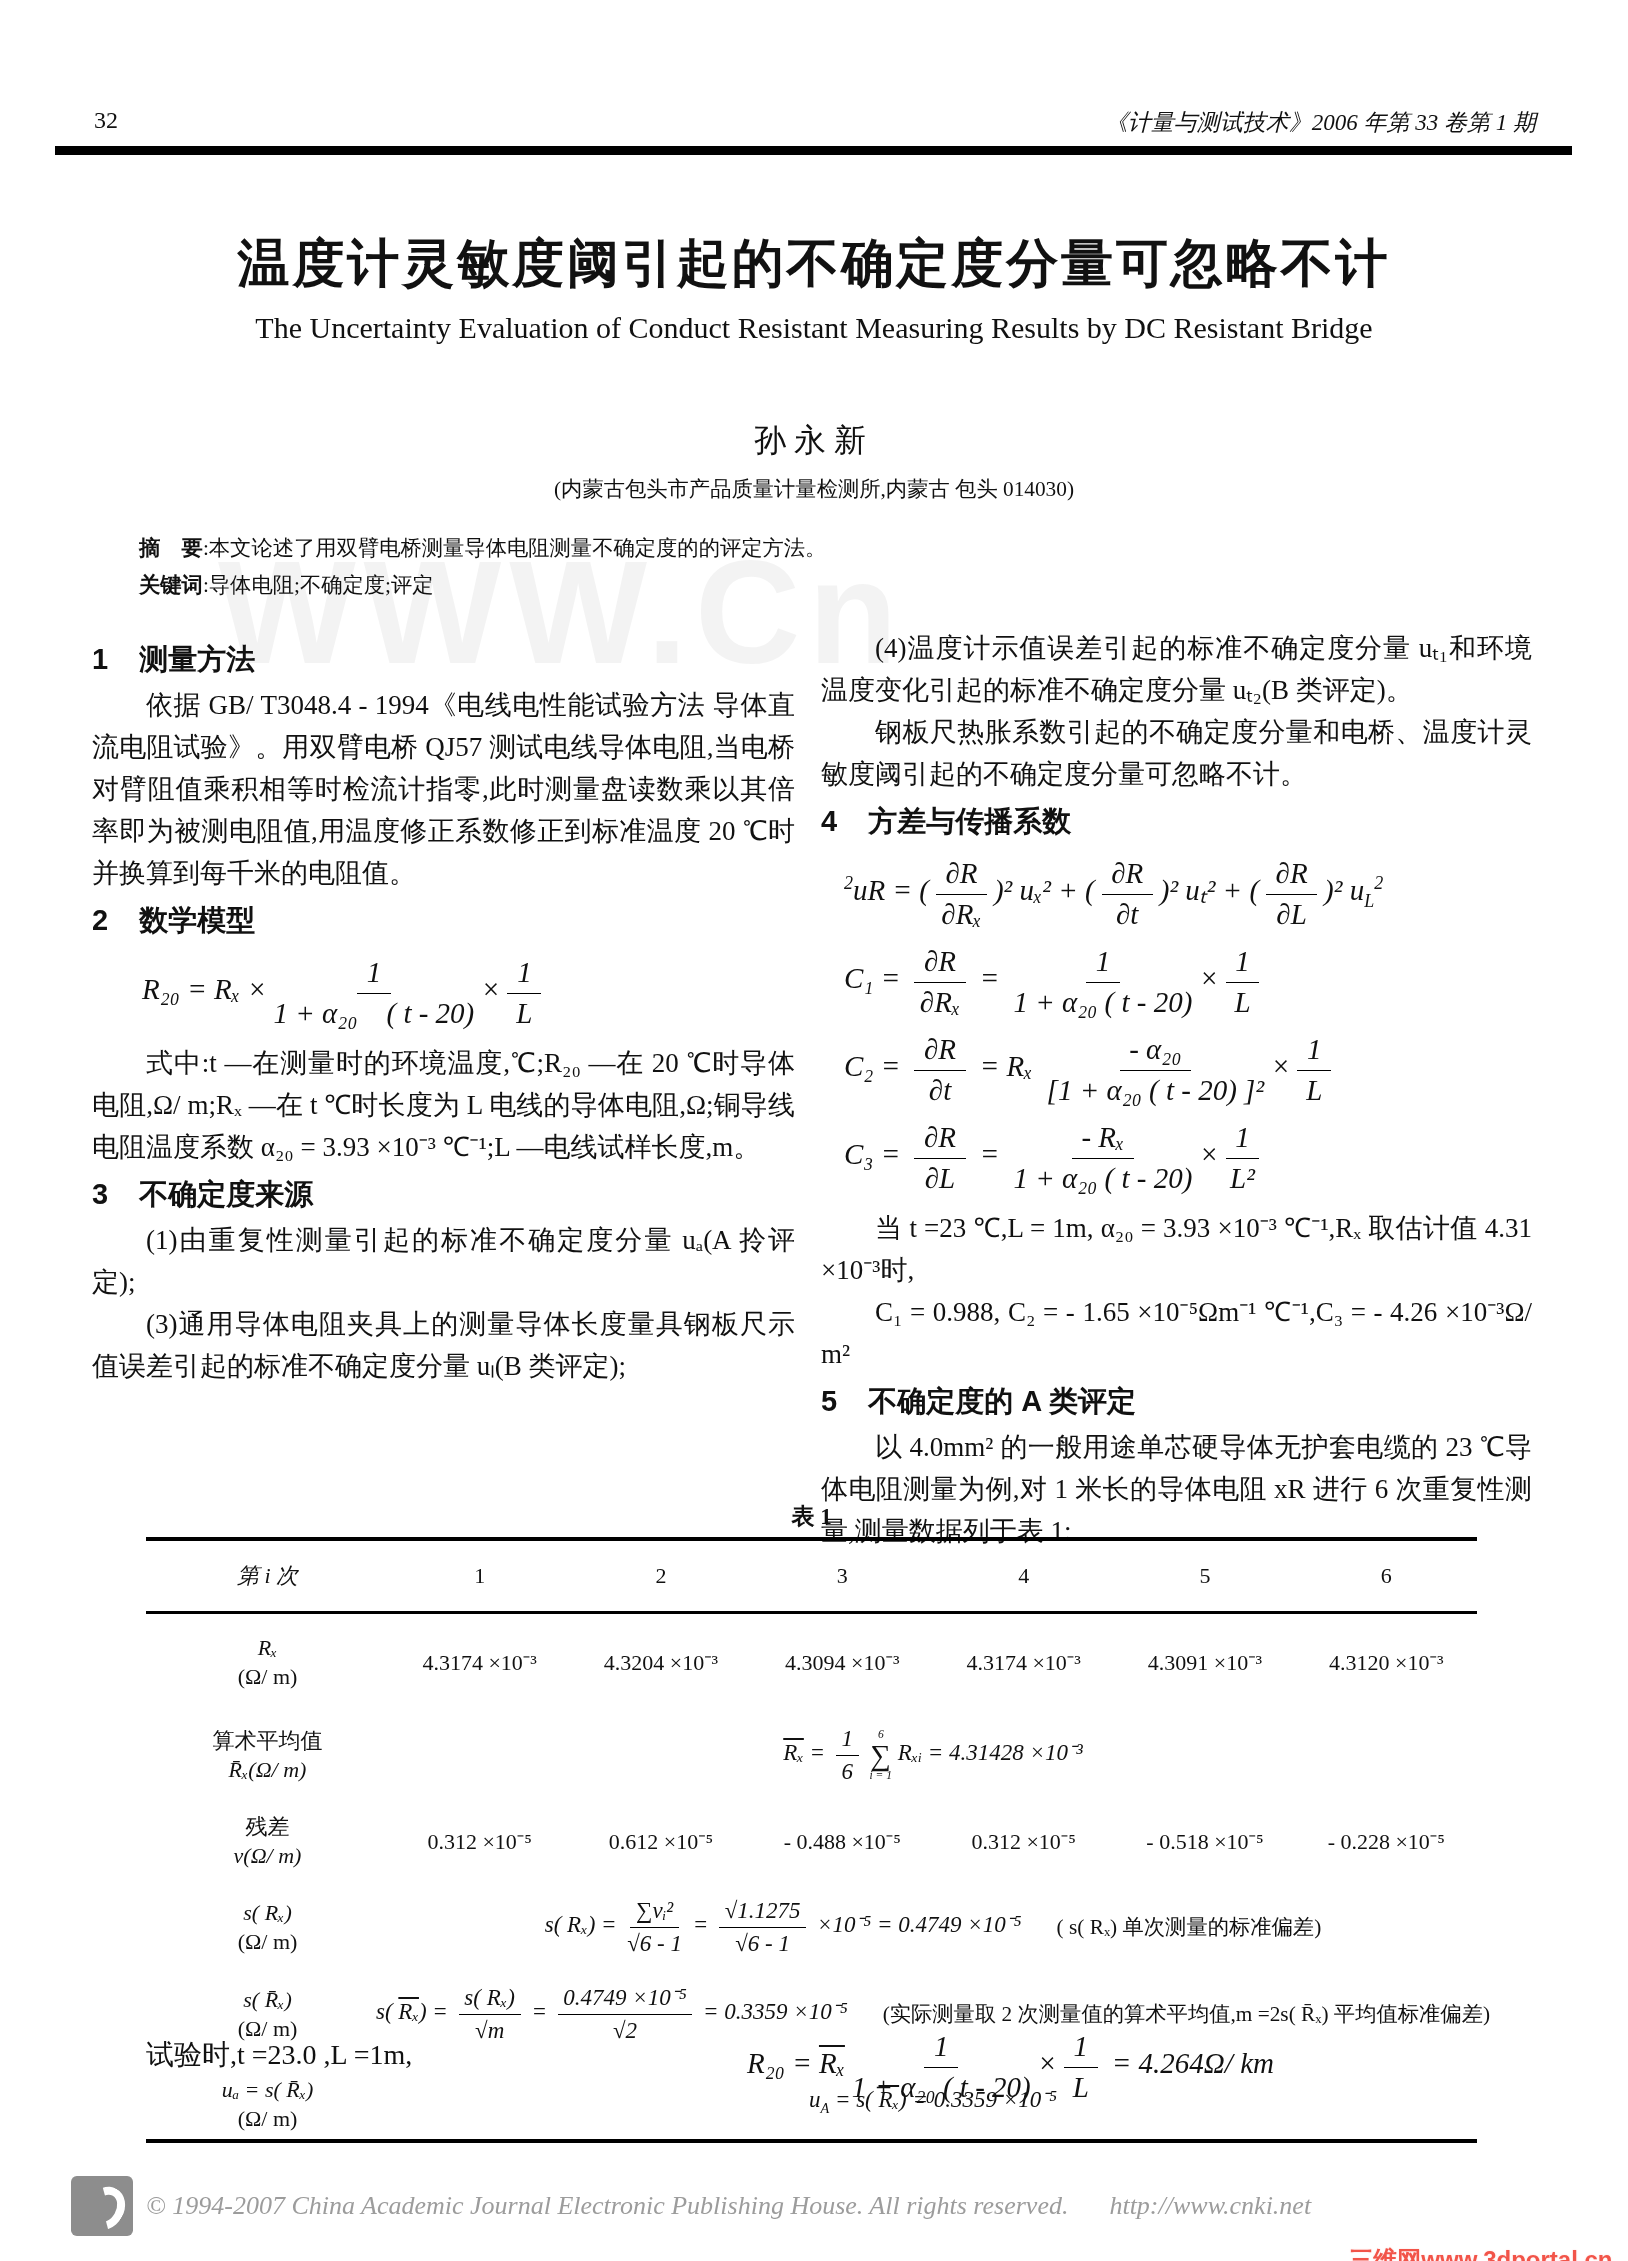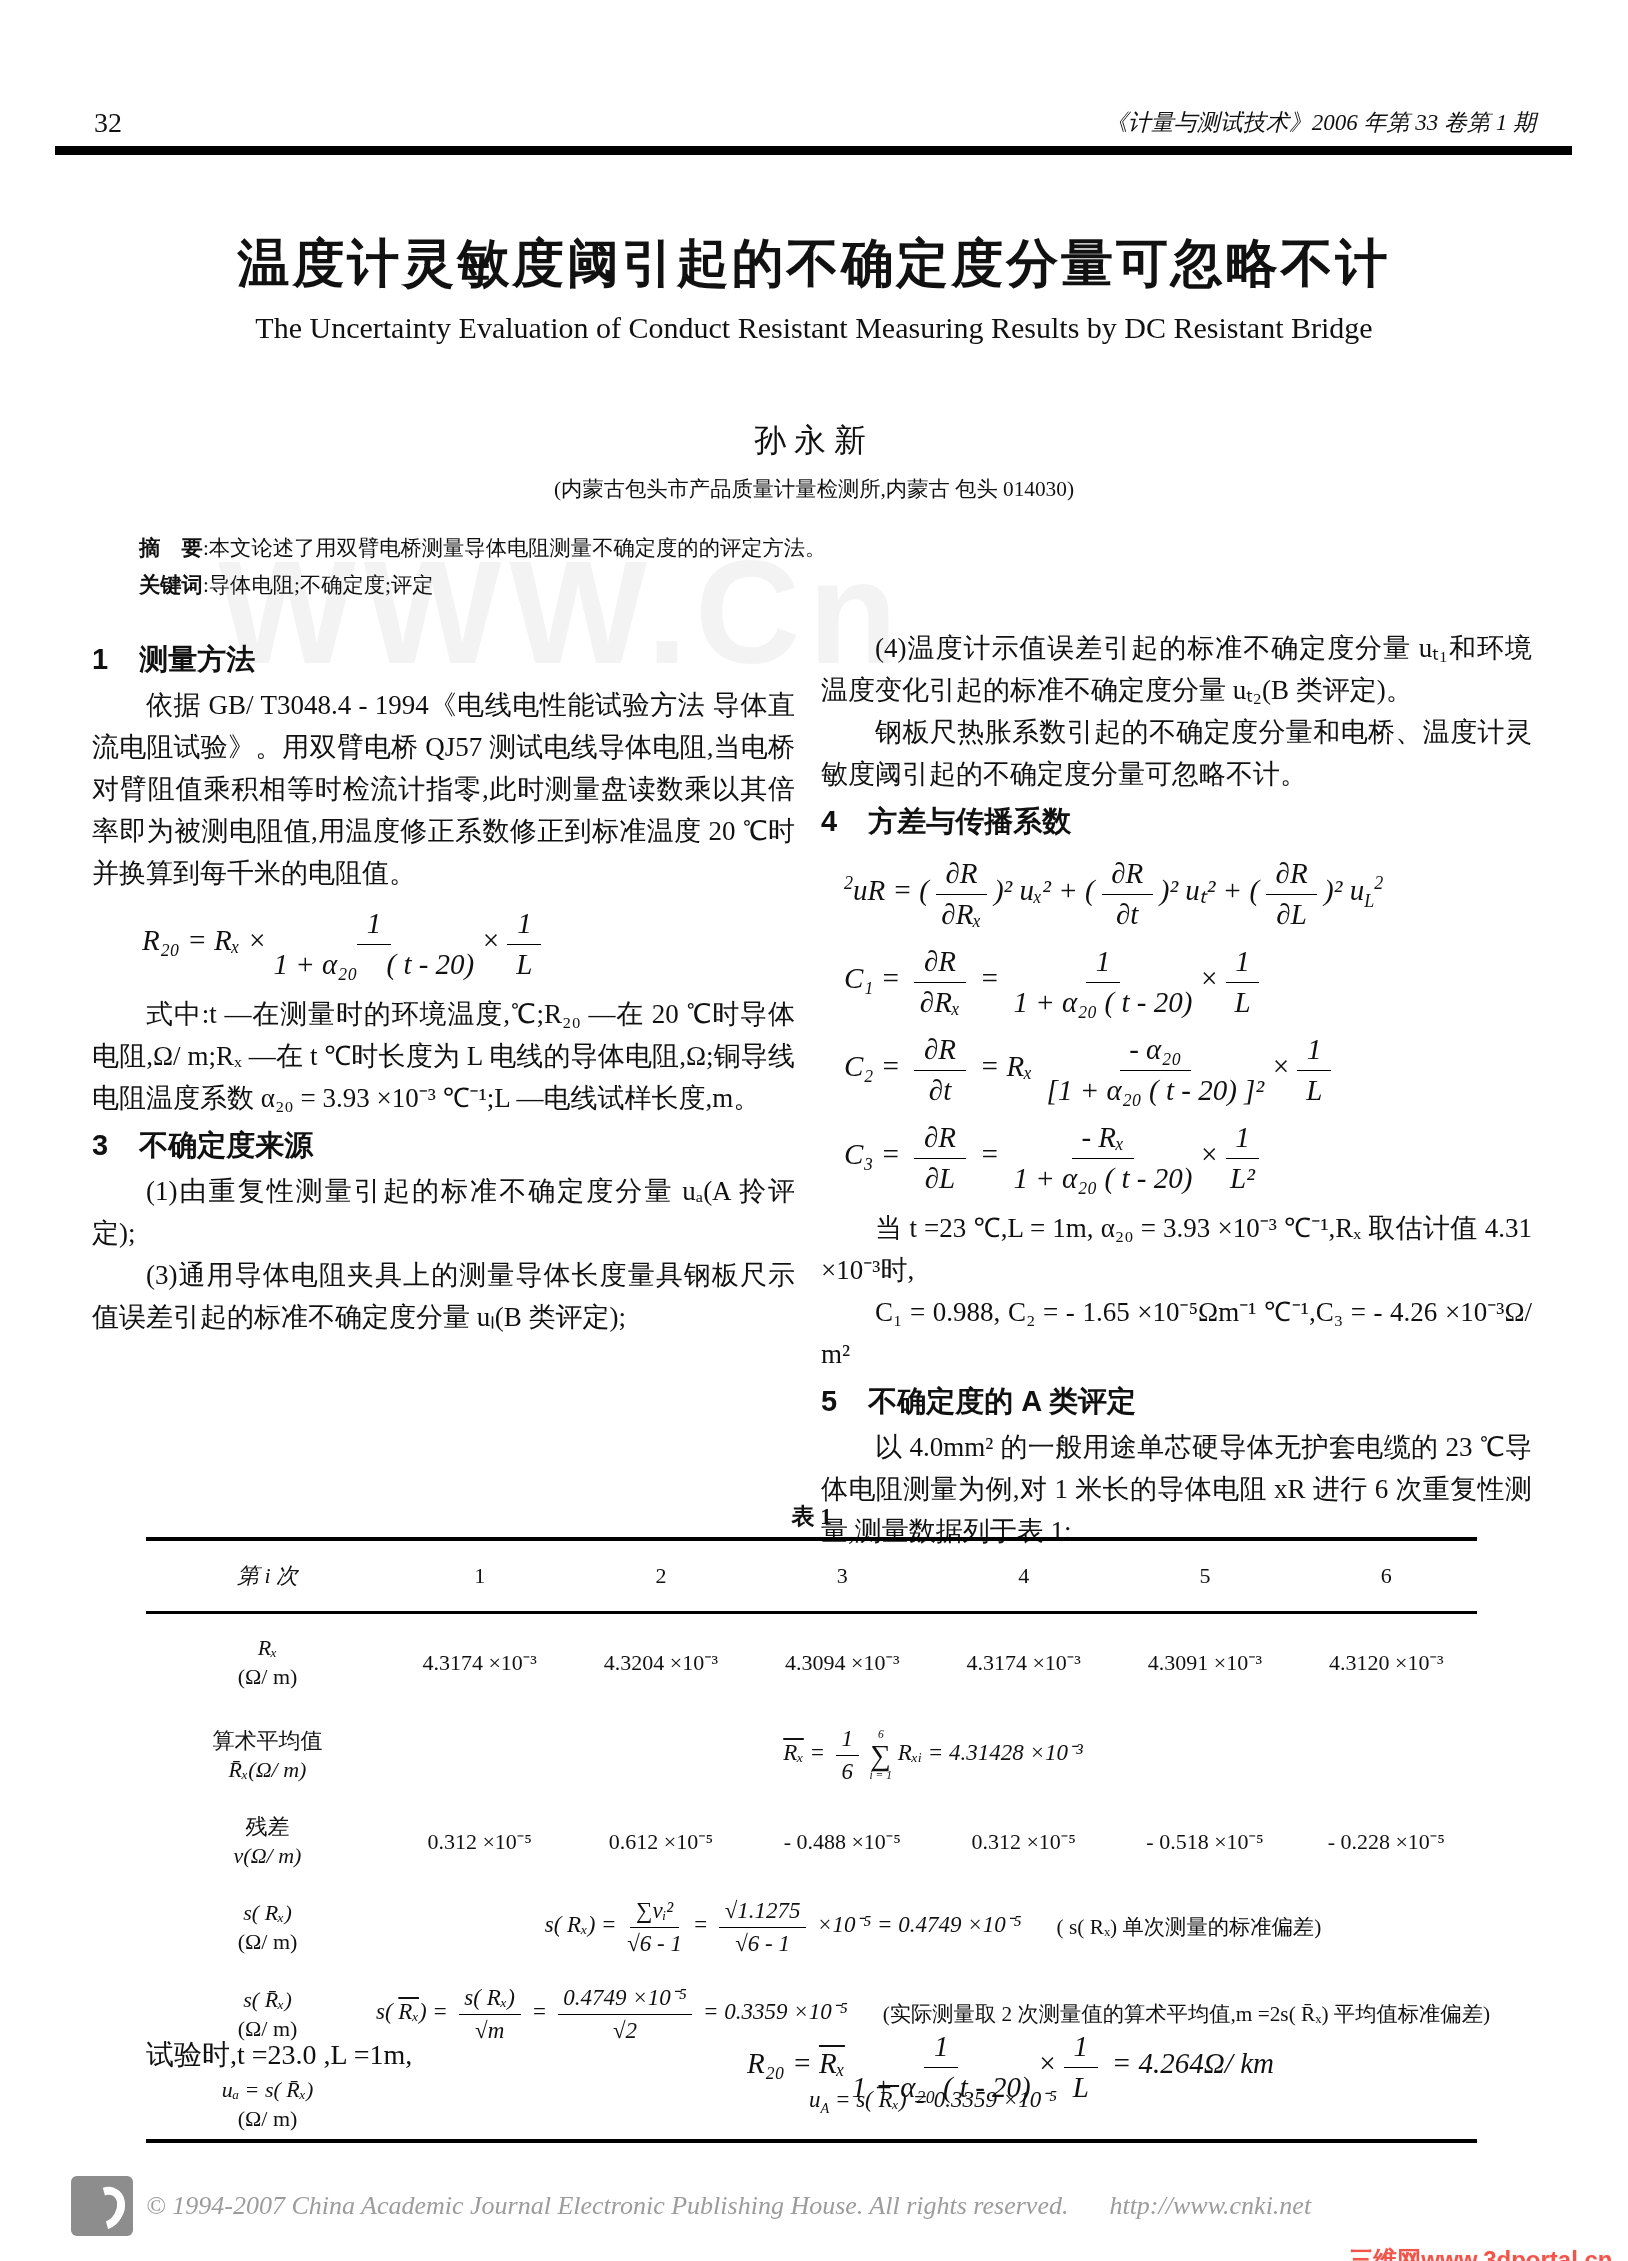--- a/index.html
+++ b/index.html
@@ -3,21 +3,21 @@
 <meta charset="utf-8">
 <style>
   html,body{margin:0;padding:0;background:#e8e8e8;}
   .page{
     position:relative; width:1628px; height:2262px; margin:0 auto;
     background:#ffffff; overflow:hidden;
     font-family:"Liberation Serif", serif; color:#111;
   }
   .abs{position:absolute;}
   
-  .pgnum{left:94px; top:107px; font-size:28px;}
+  .pgnum{left:94px; top:107px; font-size:24px;}
   .jref{right:92px; top:107px; font-size:23px; font-style:italic;}
   .rule1{left:55px; top:146px; width:1517px; height:8.7px; background:#000;}
   
   .tzh{left:0; right:0; top:229px; text-align:center; font-size:52px; font-weight:bold; letter-spacing:2.9px;}
   .ten{left:0; right:0; top:311px; text-align:center; font-size:30px;}
   .auth{left:0; right:0; top:419px; text-align:center; font-size:32px; letter-spacing:7.8px;}
   .affil{left:0; right:0; top:474px; text-align:center; font-size:21.3px;}
   
   .abst{left:139px; top:530px; width:757px; font-size:21.3px; line-height:37px;}
   .blab{font-family:"Liberation Sans", sans-serif; font-weight:bold;}
@@ -88,20 +88,21 @@
   <div class="abs affil">(内蒙古包头市产品质量计量检测所,内蒙古 包头 014030)</div>
 
   <div class="abs abst">
     <div><span class="blab">摘　要</span><span>:本文论述了用双臂电桥测量导体电阻测量不确定度的的评定方法。</span></div>
     <div><span class="blab">关键词</span><span>:导体电阻;不确定度;评定</span></div>
   </div>
 
   <div class="abs col colL">
     <div class="shead"><span>1</span><span class="ht">测量方法</span></div>
     <p>依据 GB/ T3048.4 - 1994《电线电性能试验方法 导体直流电阻试验》。用双臂电桥 QJ57 测试电线导体电阻,当电桥对臂阻值乘积相等时检流计指零,此时测量盘读数乘以其倍率即为被测电阻值,用温度修正系数修正到标准温度 20 ℃时并换算到每千米的电阻值。</p>
+    <div class="shead"><span>2</span><span class="ht">数学模型</span></div>
     <div class="fblk"><span class="ft">R₂₀ = Rₓ ×</span><span class="frac">
           <span class="fn">1</span>
           <span class="fd">1 + α₂₀　( t - 20)</span>
         </span><span class="ft">×</span><span class="frac">
           <span class="fn">1</span>
           <span class="fd">L</span>
         </span></div>
     <p>式中:t —在测量时的环境温度,℃;R₂₀ —在 20 ℃时导体电阻,Ω/ m;Rₓ —在 t ℃时长度为 L 电线的导体电阻,Ω;铜导线电阻温度系数 α₂₀ = 3.93 ×10⁻³ ℃⁻¹;L —电线试样长度,m。</p>
     <div class="shead"><span>3</span><span class="ht">不确定度来源</span></div>
     <p>(1)由重复性测量引起的标准不确定度分量 uₐ(A 拎评定);</p>

